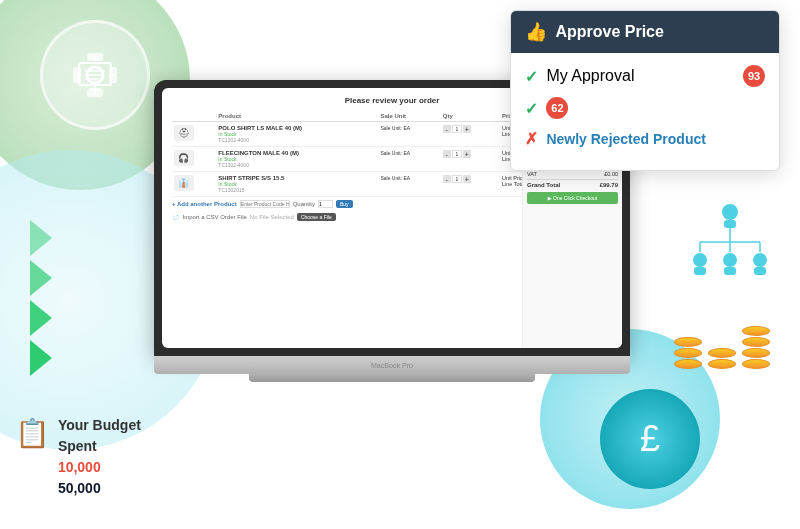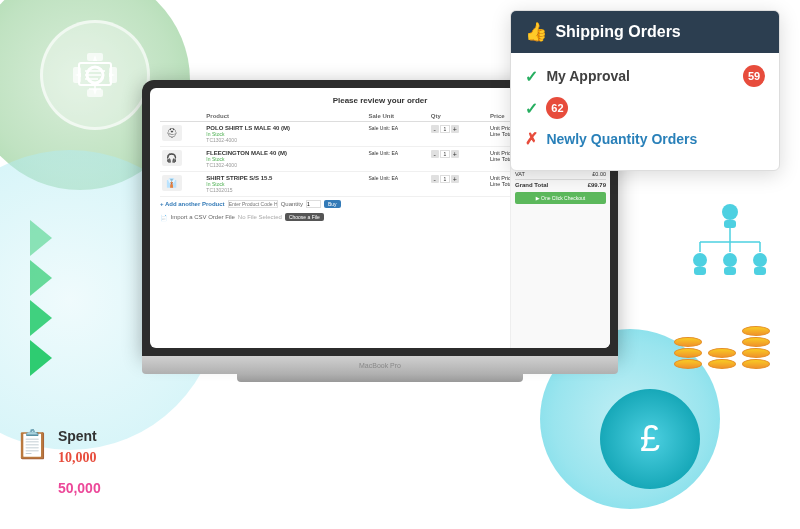--- a/index.html
+++ b/index.html
@@ -106,31 +106,29 @@
       margin-top: 2px;
     }
     .budget-text {
       font-size: 14px;
       font-weight: bold;
       color: #333;
       line-height: 1.5;
     }
     .budget-spent {
       color: #e74c3c;
-      font-family: Liberation Serif, serif;
     }
     .budget-remaining {
-      color: #ec4899;
-      margin-top: 10px;
+      color: #0f172a;
     }
 
     
     .laptop-container {
       position: absolute;
-      left: 108px;
+      left: 120px;
       top: 80px;
       z-index: 3;
       width: 510px;
       padding-left: 34px;
     }
     .laptop-screen-outer {
       background: #2c2c2c;
       border-radius: 12px 12px 0 0;
       padding: 8px;
       box-shadow: 0 4px 20px rgba(0,0,0,0.3);
@@ -392,23 +390,23 @@
       color: #27ae60;
       font-size: 16px;
       font-weight: bold;
     }
     .approve-x {
       color: #e74c3c;
       font-size: 16px;
       font-weight: bold;
     }
     .approve-label {
-      font-size: 14px;
-      font-weight: bold;
-      color: #404040;
+      font-size: 16px;
+      font-weight: normal;
+      color: #000000;
       flex: 1;
     }
     .approve-badge {
       background: #e74c3c;
       color: white;
       border-radius: 50%;
       width: 22px;
       height: 22px;
       display: flex;
       align-items: center;
@@ -509,20 +507,21 @@
 <div class="arrows-container">
   <div class="arrow-chevron"></div>
   <div class="arrow-chevron"></div>
   <div class="arrow-chevron"></div>
   <div class="arrow-chevron"></div>
 </div>
 
 <div class="budget-box">
   <div class="budget-icon">📋</div>
   <div class="budget-text">
+    <div>Your Budget</div>
     <div>Spent</div>
     <div class="budget-spent">10,000</div>
     <div class="budget-remaining">50,000</div>
   </div>
 </div>
 
 <div class="laptop-container">
   <div class="laptop-screen-outer">
     <div class="laptop-screen-inner">
       <div class="screen-content">
@@ -666,35 +665,35 @@
       </div>
     </div>
   </div>
   <div class="laptop-base"></div>
   <div class="laptop-stand"></div>
 </div>
 
 <div class="approve-panel">
   <div class="approve-header">
     <span class="approve-header-icon">👍</span>
-    <span>Shipping Orders</span>
+    <span>Approve Price</span>
   </div>
   <div class="approve-body">
     <div class="approve-item">
       <span class="approve-check">✓</span>
       <span class="approve-label">My Approval</span>
-      <div class="approve-badge">59</div>
+      <div class="approve-badge">93</div>
     </div>
     <div class="approve-item">
       <span class="approve-check">✓</span>
       <div class="approve-badge">62</div>
     </div>
     <div class="approve-item">
       <span class="approve-x">✗</span>
-      <span class="approve-label-rejected">Newly Quantity Orders</span>
+      <span class="approve-label-rejected">Newly Rejected Product</span>
     </div>
   </div>
 </div>
 
 <div class="org-chart">
   <svg width="100" height="100" viewBox="0 0 100 100">
 
     <circle cx="50" cy="12" r="8" fill="#4dd0e1"></circle>
     <rect x="44" y="20" width="12" height="8" rx="3" fill="#4dd0e1"></rect>
 

